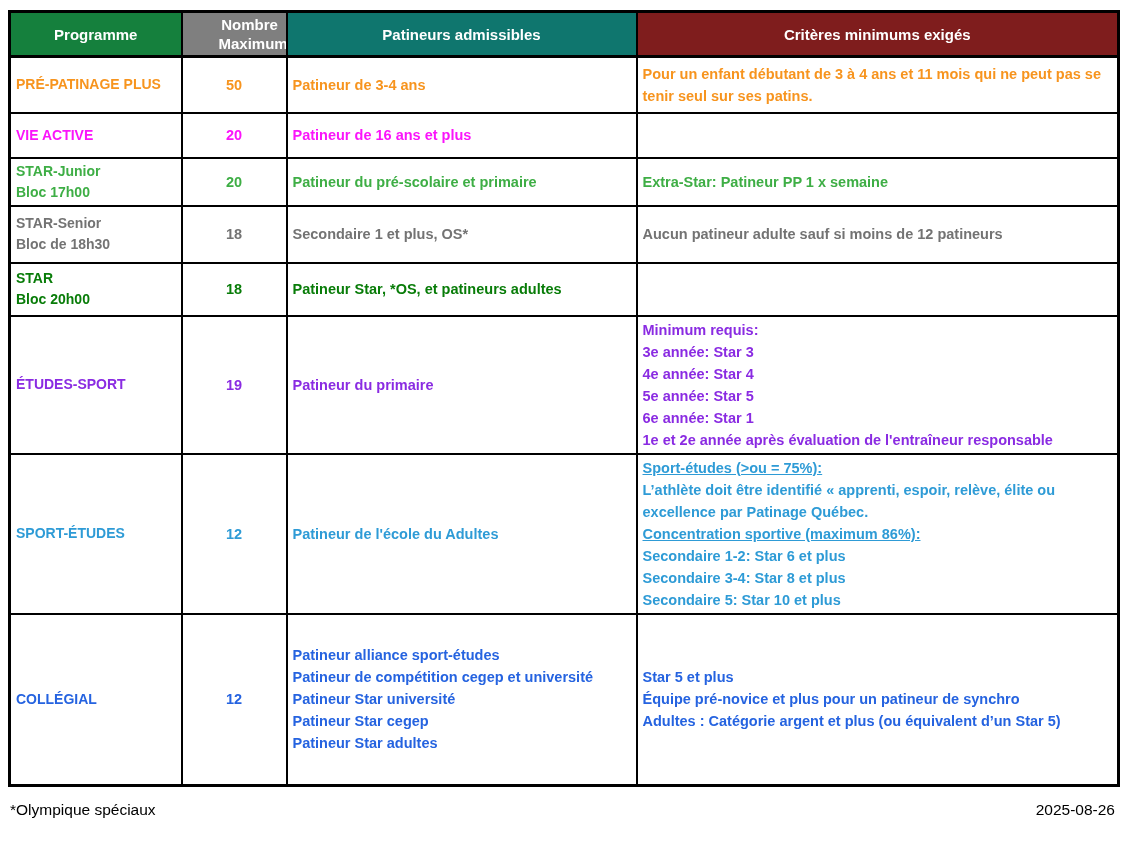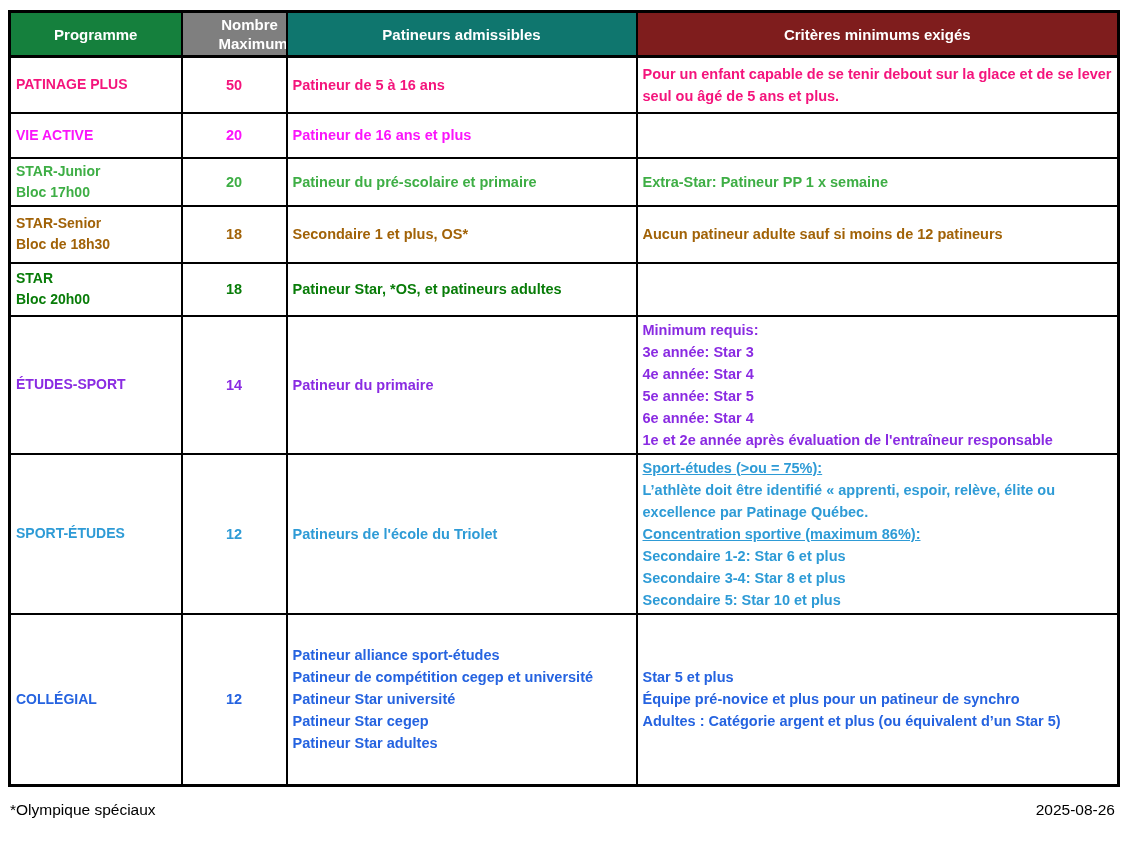--- a/index.html
+++ b/index.html
@@ -73,30 +73,30 @@
     </colgroup>
     <thead>
       <tr>
         <th style="background: #15803d; color: rgb(255, 255, 255);">Programme</th>
         <th style="background: rgb(127, 127, 127); color: rgb(255, 255, 255); padding-left: 36px;">Nombre Maximum</th>
         <th style="background: #0f766e; color: rgb(255, 255, 255);">Patineurs admissibles</th>
         <th style="background: #7f1d1d; color: rgb(255, 255, 255);">Critères minimums exigés</th>
       </tr>
     </thead>
     <tbody id="tbody">
-        <tr style="color: rgb(244, 20, 124);">
-    <td class="prog">
-            <div>PATINAGE PLUS</div>
+        <tr style="color: rgb(247, 148, 30);">
+    <td class="prog">
+            <div>PRÉ-PATINAGE PLUS</div>
           </td>
     <td class="max">50</td>
     <td class="adm">
-            <div>Patineur de 5 à 16 ans</div>
-          </td>
-    <td class="crit">
-            <div>Pour un enfant capable de se tenir debout sur la glace et de se lever seul ou âgé de 5 ans et plus.</div>
+            <div>Patineur de 3-4 ans</div>
+          </td>
+    <td class="crit">
+            <div>Pour un enfant débutant de 3 à 4 ans et 11 mois qui ne peut pas se tenir seul sur ses patins.</div>
           </td>
   </tr>
         <tr style="color: rgb(251, 20, 251);">
     <td class="prog">
             <div>VIE ACTIVE</div>
           </td>
     <td class="max">20</td>
     <td class="adm">
             <div>Patineur de 16 ans et plus</div>
           </td>
@@ -108,21 +108,21 @@
             <div>Bloc 17h00</div>
           </td>
     <td class="max">20</td>
     <td class="adm">
             <div>Patineur du pré-scolaire et primaire</div>
           </td>
     <td class="crit">
             <div>Extra-Star: Patineur PP 1 x semaine</div>
           </td>
   </tr>
-        <tr style="color: #a16207;">
+        <tr style="color: #737373;">
     <td class="prog">
             <div>STAR-Senior</div>
             <div>Bloc de 18h30</div>
           </td>
     <td class="max">18</td>
     <td class="adm">
             <div>Secondaire 1 et plus, OS*</div>
           </td>
     <td class="crit">
             <div>Aucun patineur adulte sauf si moins de 12 patineurs</div>
@@ -136,40 +136,40 @@
     <td class="max">18</td>
     <td class="adm">
             <div>Patineur Star, *OS, et patineurs adultes</div>
           </td>
     <td class="crit"></td>
   </tr>
         <tr style="color: rgb(138, 43, 226);">
     <td class="prog">
             <div>ÉTUDES-SPORT</div>
           </td>
-    <td class="max">14</td>
+    <td class="max">19</td>
     <td class="adm">
             <div>Patineur du primaire</div>
           </td>
     <td class="crit">
             <div>Minimum requis:</div>
             <div>3e année: Star 3</div>
             <div>4e année: Star 4</div>
             <div>5e année: Star 5</div>
-            <div>6e année: Star 4</div>
+            <div>6e année: Star 1</div>
             <div>1e et 2e année après évaluation de l'entraîneur responsable</div>
           </td>
   </tr>
         <tr style="color: rgb(46, 155, 214);">
     <td class="prog">
             <div>SPORT-ÉTUDES</div>
           </td>
     <td class="max">12</td>
     <td class="adm">
-            <div>Patineurs de l'école du Triolet</div>
+            <div>Patineur de l'école du Adultes</div>
           </td>
     <td class="crit">
             <div class="u">Sport-études (&gt;ou = 75%):</div>
             <div>L’athlète doit être identifié « apprenti, espoir, relève, élite ou excellence par Patinage Québec.</div>
             <div class="u">Concentration sportive (maximum 86%):</div>
             <div>Secondaire 1-2: Star 6 et plus</div>
             <div>Secondaire 3-4: Star 8 et plus</div>
             <div>Secondaire 5: Star 10 et plus</div>
           </td>
   </tr>

